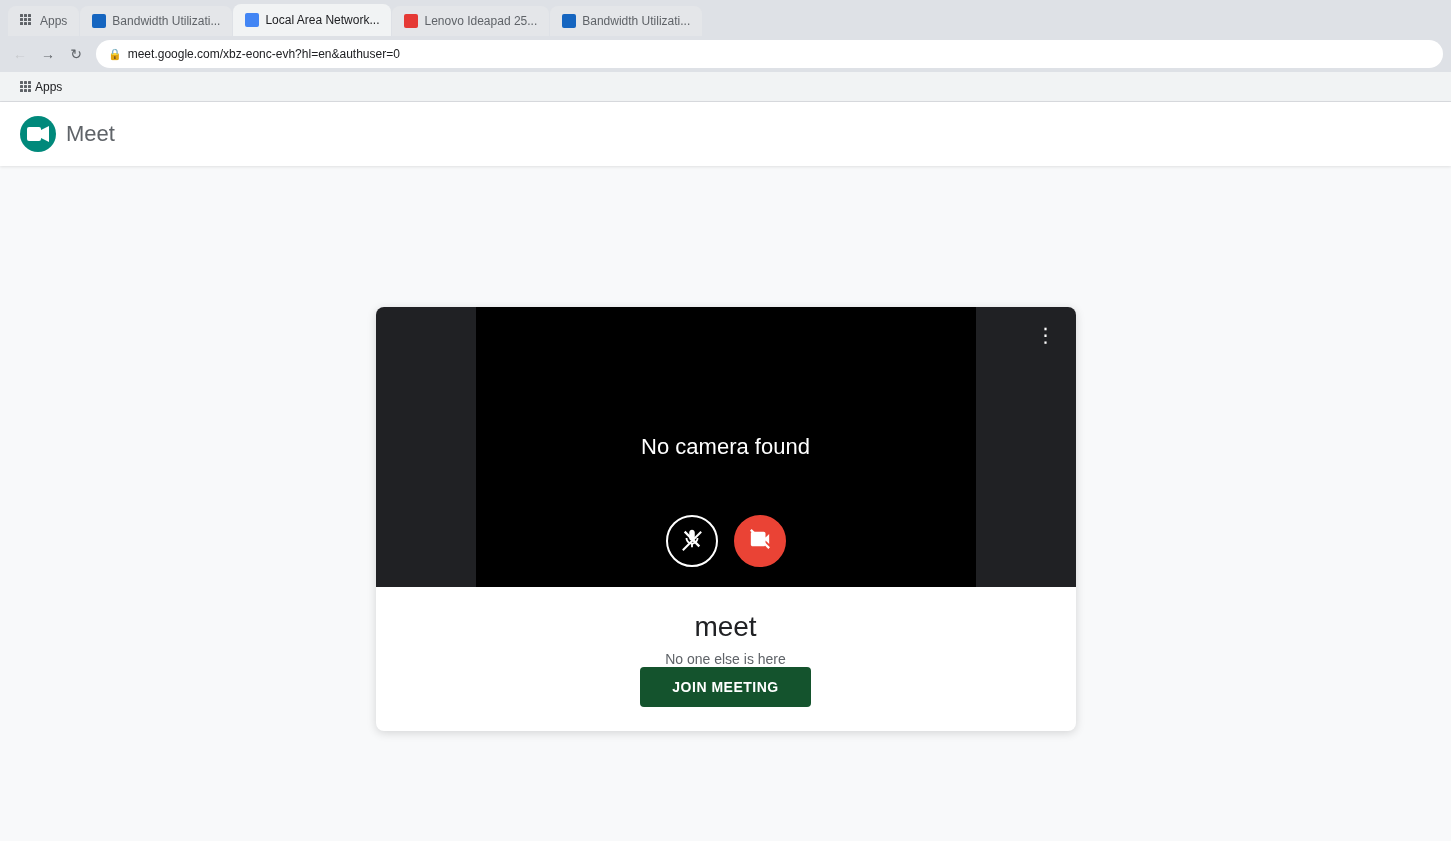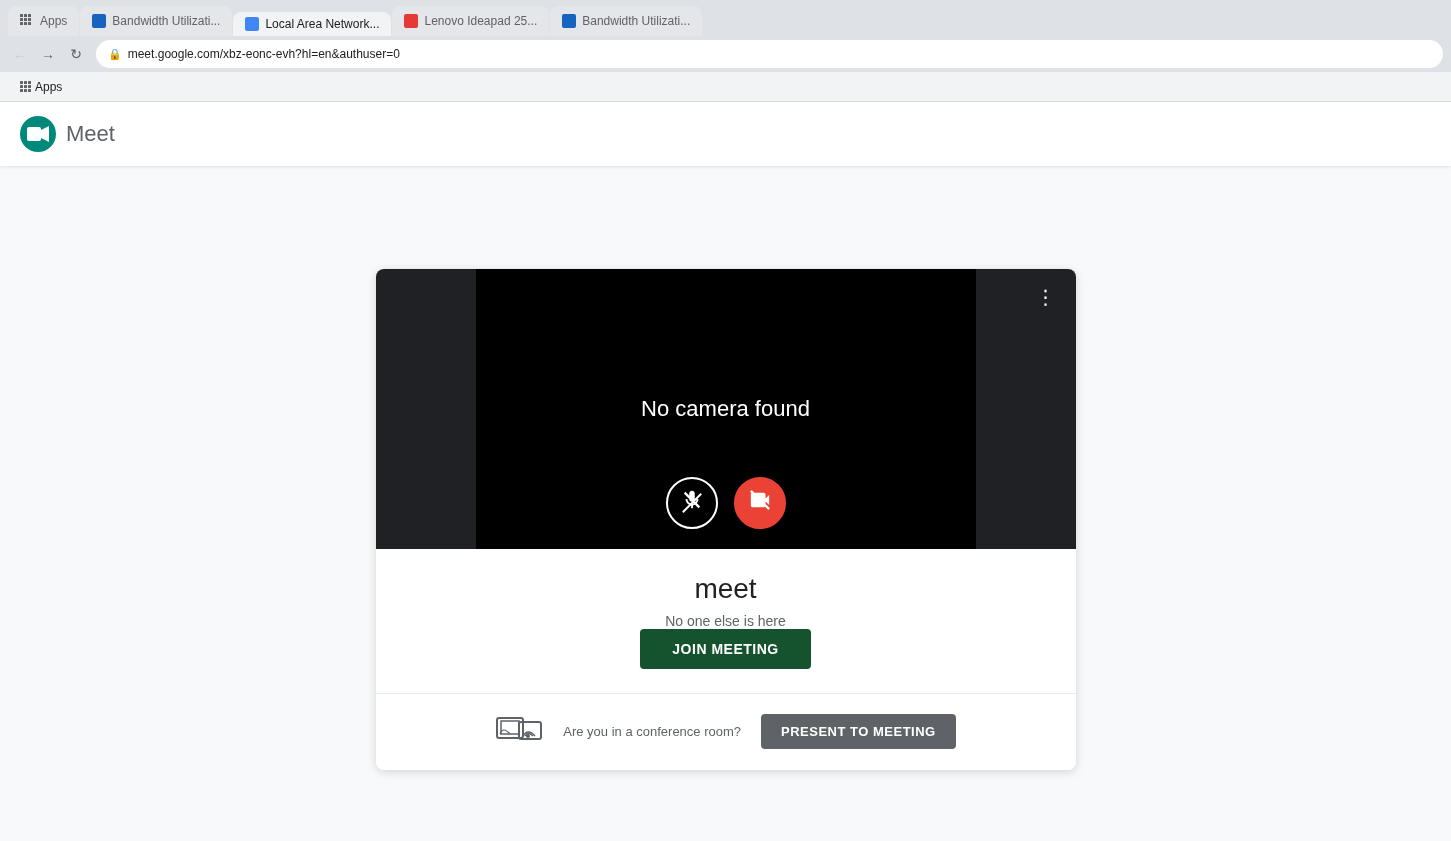--- a/index.html
+++ b/index.html
@@ -77,21 +77,21 @@
       font-size: 12px;
       color: #202124;
       cursor: pointer;
       max-width: 200px;
       white-space: nowrap;
       overflow: hidden;
       text-overflow: ellipsis;
     }
     .tab.active {
       background: #f1f3f4;
-      height: 24px;
+      height: 32px;
       align-items: center;
     }
     .tab:not(.active) {
       background: #e4e6e9;
       color: #5f6368;
     }
     .tab-favicon {
       width: 14px;
       height: 14px;
       border-radius: 2px;
@@ -456,35 +456,15 @@
           </button>
         </div>
       </div>
 
       <div class="meeting-info">
         <div class="meeting-name">meet</div>
         <div class="meeting-status">No one else is here</div>
         <button class="join-btn">JOIN MEETING</button>
       </div>
 
-      <div class="conference-section">
-        <div class="conference-icons">
-
-          <svg width="48" height="36" viewBox="0 0 48 36" fill="none">
-
-            <rect x="2" y="4" width="26" height="20" rx="2" stroke="#5f6368" stroke-width="2" fill="none"></rect>
-            <rect x="6" y="7" width="18" height="13" fill="none" stroke="#5f6368" stroke-width="1.5"></rect>
-            <line x1="8" y1="24" x2="20" y2="24" stroke="#5f6368" stroke-width="2"></line>
-
-            <rect x="24" y="8" width="22" height="17" rx="2" stroke="#5f6368" stroke-width="2" fill="none"></rect>
-            <path d="M28 22 Q33 14 40 22" stroke="#5f6368" stroke-width="1.5" fill="none"></path>
-            <path d="M30 22 Q33 17 38 22" stroke="#5f6368" stroke-width="1.5" fill="none"></path>
-            <circle cx="33" cy="22" r="2" fill="#5f6368"></circle>
-
-            <path d="M5 20 Q8 12 15 20" stroke="#5f6368" stroke-width="1.2" fill="none"></path>
-          </svg>
-        </div>
-        <div class="conference-text">Are you in a conference room?</div>
-        <button class="present-btn">PRESENT TO MEETING</button>
-      </div>
     </div>
   </div>
 </div>
 
 </body></html>

